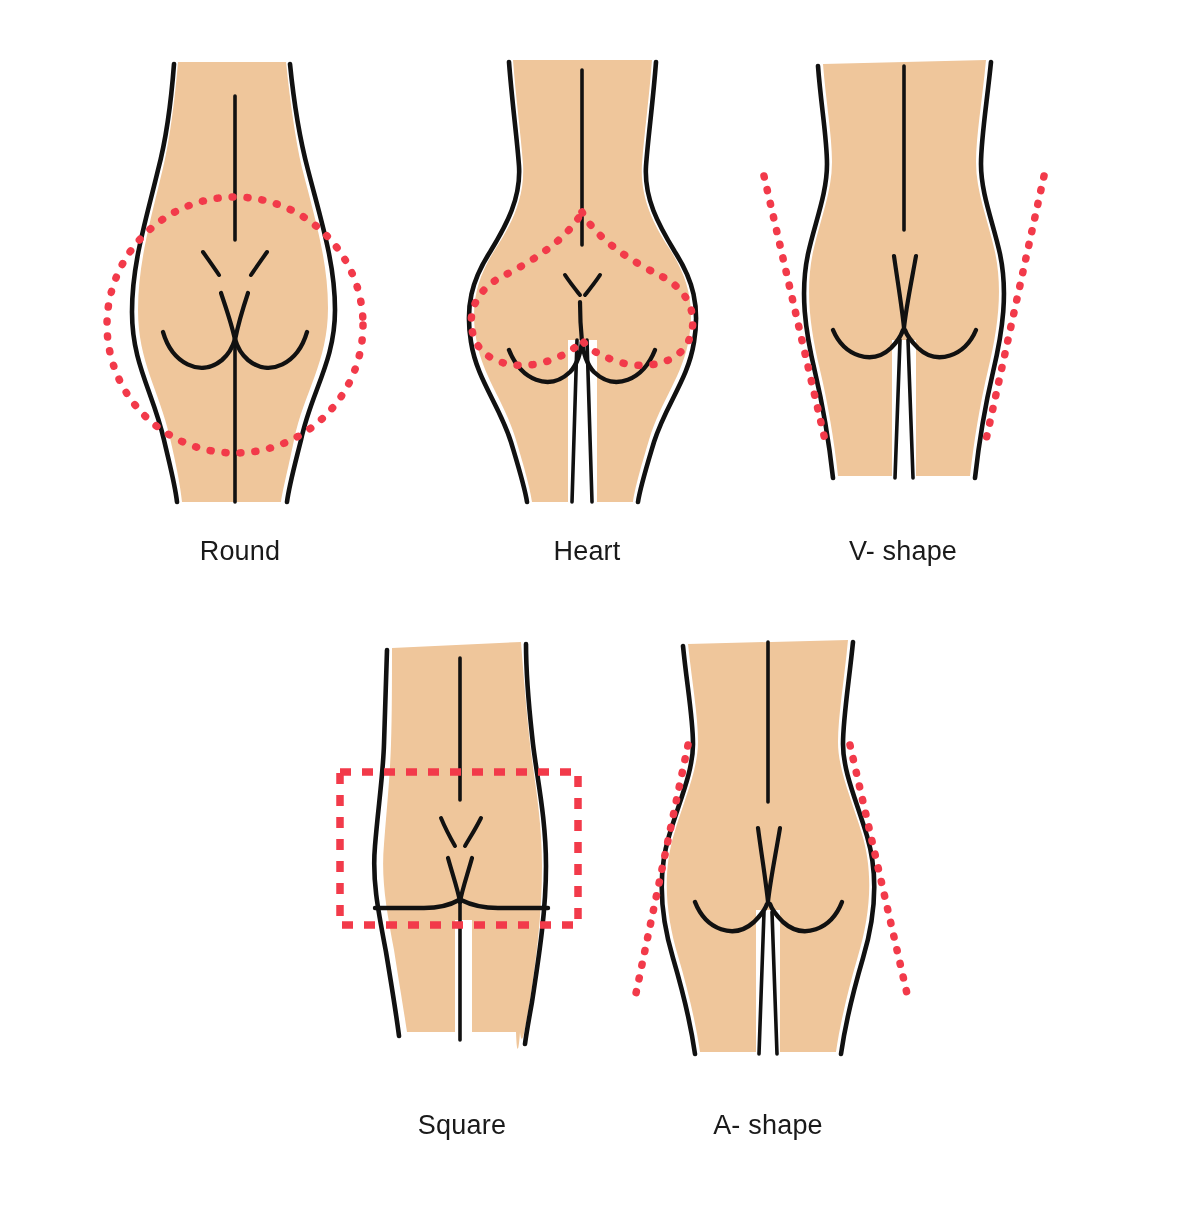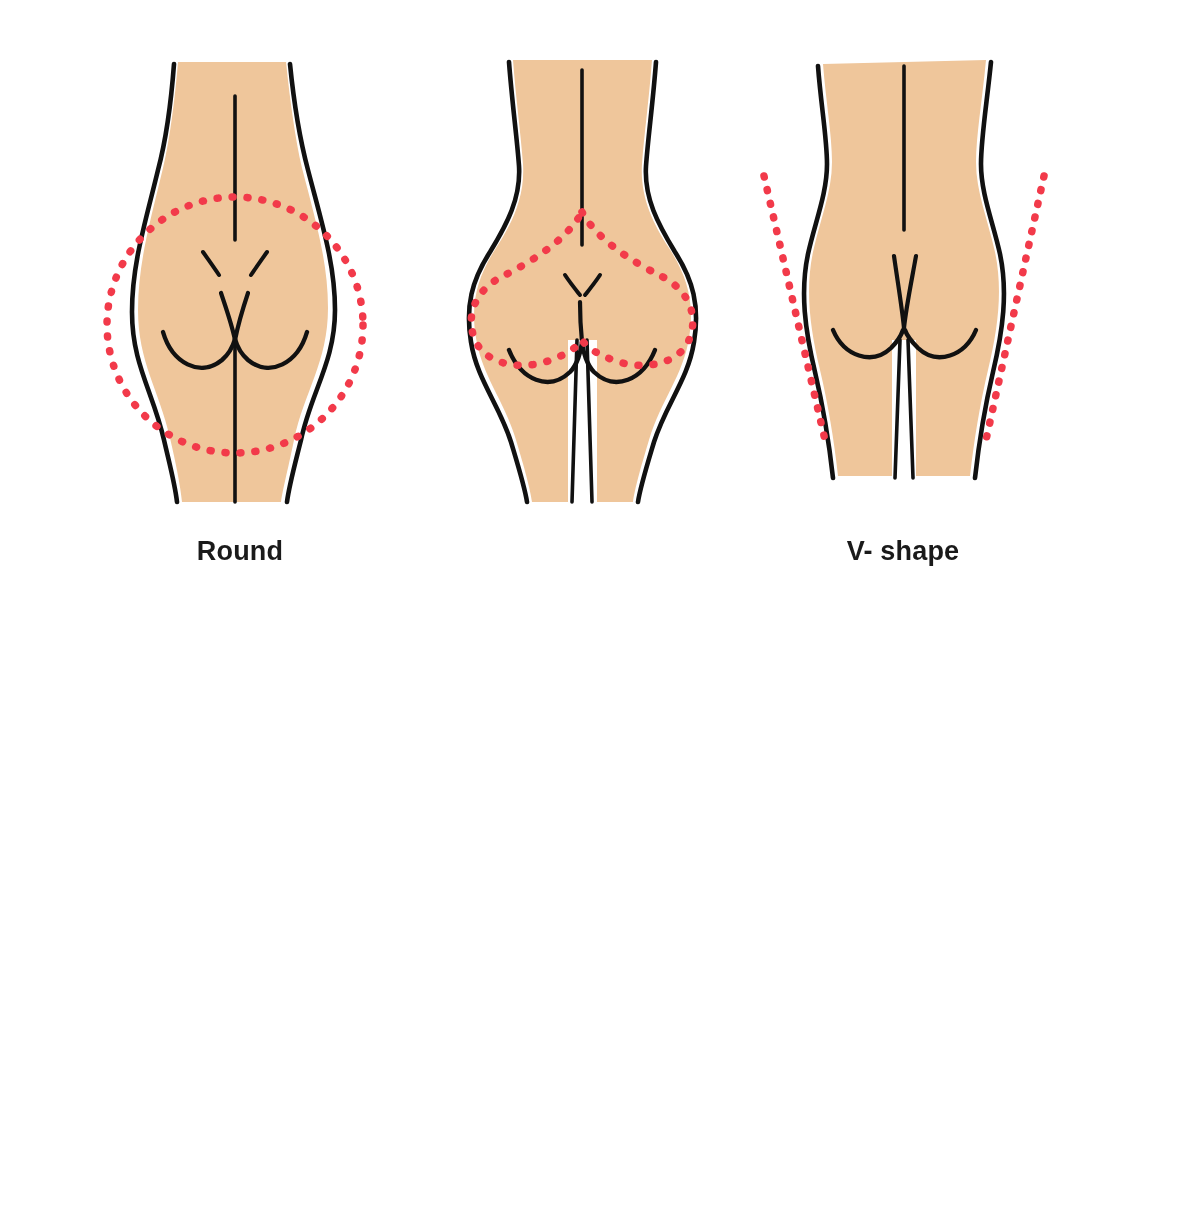--- a/index.html
+++ b/index.html
@@ -25,21 +25,21 @@
   }
   .figure-svg {
     display: block;
   }
   .shape-label {
     position: absolute;
     width: 100%;
     text-align: center;
     font-family: "Liberation Sans", sans-serif;
     font-size: 27px;
-    font-weight: 700;
+    font-weight: 400;
     color: #1a1a1a;
     letter-spacing: 0.2px;
     white-space: pre;
   }
   
   #cell-round  { left: 90px;  top: 40px;  width: 300px; height: 540px; }
   #cell-heart  { left: 437px; top: 40px;  width: 300px; height: 540px; }
   #cell-vshape { left: 748px; top: 40px;  width: 310px; height: 540px; }
   
   #cell-square { left: 312px; top: 620px; width: 300px; height: 530px; }
@@ -138,20 +138,21 @@
       <path fill="none" stroke="#F23A4A" stroke-width="7.5" stroke-linecap="round" stroke-dasharray="1 14" d="M145,172
                C160,200 196,222 224,236
                C252,250 262,276 252,300
                C242,324 208,330 182,322
                C163,316 150,308 145,300
                C140,308 127,316 108,322
                C82,330 48,324 38,300
                C28,276 38,250 66,236
                C94,222 130,200 145,172 Z"></path>
     </svg>
+    <div class="shape-label">Heart</div>
   </div>
 
   <div class="figure-cell" id="cell-vshape">
     <svg class="figure-svg" width="310" height="490" viewBox="0 0 310 490">
       <path fill="#EFC69B" stroke="none" d="M75,24 L238,20
                C234,62 228,96 228,122
                C228,152 240,180 247,212
                C255,250 250,288 240,330
                C232,364 226,400 222,436
                L168,436 L168,300 L144,300 L144,436 L90,436
@@ -176,15 +177,88 @@
       <path fill="none" stroke="#111111" stroke-width="4.2" stroke-linecap="round" d="M168,216 C163,244 158,268 156,288"></path>
       <path fill="none" stroke="#111111" stroke-width="4.4" stroke-linecap="round" d="M85,290 C96,316 124,326 143,308 C149,302 153,296 155,290"></path>
       <path fill="none" stroke="#111111" stroke-width="4.4" stroke-linecap="round" d="M228,290 C217,316 189,326 170,308 C164,302 159,296 157,290"></path>
 
       <path fill="none" stroke="#F23A4A" stroke-width="7.5" stroke-linecap="round" stroke-dasharray="1 13" d="M16,136 L77,400"></path>
       <path fill="none" stroke="#F23A4A" stroke-width="7.5" stroke-linecap="round" stroke-dasharray="1 13" d="M296,136 L238,400"></path>
     </svg>
     <div class="shape-label">V- shape</div>
   </div>
 
-
+  <div class="figure-cell" id="cell-square">
+    <svg class="figure-svg" width="300" height="480" viewBox="0 0 300 480">
+      <path fill="#EFC69B" stroke="none" d="M80,28 L209,22
+               C212,62 215,96 218,124
+               C222,158 230,198 230,246
+               C230,294 224,342 218,380
+               C213,410 210,430 208,412
+               L208,412 L208,412
+               C207,428 205,440 204,412
+               L204,412
+               L204,412 L160,412 L160,300 L143,300 L143,412 L95,412
+               C92,392 87,362 82,330
+               C74,288 69,258 72,224
+               C75,186 78,156 79,124
+               C80,96 80,62 80,28 Z"></path>
+      <path fill="none" stroke="#111111" stroke-width="4.6" stroke-linecap="round" d="M75,30
+               C74,66 73,96 72,124
+               C71,156 66,188 63,226
+               C60,260 66,290 74,332
+               C79,362 84,392 87,416"></path>
+      <path fill="none" stroke="#111111" stroke-width="4.6" stroke-linecap="round" d="M214,24
+               C214,64 218,96 221,124
+               C225,158 234,198 234,246
+               C234,294 226,342 220,382
+               C216,404 214,416 213,424"></path>
+      <path fill="none" stroke="#111111" stroke-width="3.6" stroke-linecap="round" d="M148,38 L148,180"></path>
+      <path fill="none" stroke="#111111" stroke-width="3.6" stroke-linecap="round" d="M148,280 L148,420"></path>
+      <path fill="none" stroke="#111111" stroke-width="4" stroke-linecap="round" d="M129,198 C134,210 139,219 143,226"></path>
+      <path fill="none" stroke="#111111" stroke-width="4" stroke-linecap="round" d="M169,198 C163,210 157,219 153,226"></path>
+      <path fill="none" stroke="#111111" stroke-width="4.2" stroke-linecap="round" d="M136,238 C141,256 146,270 148,282"></path>
+      <path fill="none" stroke="#111111" stroke-width="4.2" stroke-linecap="round" d="M160,238 C155,256 150,270 148,282"></path>
+      <path fill="none" stroke="#111111" stroke-width="4.4" stroke-linecap="round" d="M63,288 L112,288 C128,288 140,284 147,280"></path>
+      <path fill="none" stroke="#111111" stroke-width="4.4" stroke-linecap="round" d="M236,288 L186,288 C170,288 157,284 149,280"></path>
+
+      <rect x="28" y="152" width="238" height="153" fill="none" stroke="#F23A4A" stroke-width="7.5" stroke-linecap="butt" stroke-dasharray="11 11"></rect>
+    </svg>
+    <div class="shape-label">Square</div>
+  </div>
+
+  <div class="figure-cell" id="cell-ashape">
+    <svg class="figure-svg" width="320" height="480" viewBox="0 0 320 480">
+      <path fill="#EFC69B" stroke="none" d="M80,24 L240,20
+               C236,62 230,96 230,122
+               C230,150 244,180 254,214
+               C266,254 262,296 250,336
+               C240,370 232,404 228,432
+               L172,432 L172,290 L148,290 L148,432 L92,432
+               C88,404 80,370 70,336
+               C58,296 54,254 66,214
+               C76,180 90,150 90,122
+               C90,96 84,62 80,24 Z"></path>
+      <path fill="none" stroke="#111111" stroke-width="4.6" stroke-linecap="round" d="M75,26
+               C79,66 85,98 85,124
+               C85,152 71,182 61,216
+               C49,256 53,298 65,338
+               C75,372 83,406 87,434"></path>
+      <path fill="none" stroke="#111111" stroke-width="4.6" stroke-linecap="round" d="M245,22
+               C241,62 235,98 235,124
+               C235,152 249,182 259,216
+               C271,256 267,298 255,338
+               C245,372 237,406 233,434"></path>
+      <path fill="none" stroke="#111111" stroke-width="3.6" stroke-linecap="round" d="M160,22 L160,182"></path>
+      <path fill="none" stroke="#111111" stroke-width="3.6" stroke-linecap="round" d="M156,292 L151,434"></path>
+      <path fill="none" stroke="#111111" stroke-width="3.6" stroke-linecap="round" d="M164,292 L169,434"></path>
+      <path fill="none" stroke="#111111" stroke-width="4.2" stroke-linecap="round" d="M150,208 C154,238 158,262 160,282"></path>
+      <path fill="none" stroke="#111111" stroke-width="4.2" stroke-linecap="round" d="M172,208 C167,238 162,262 160,282"></path>
+      <path fill="none" stroke="#111111" stroke-width="4.4" stroke-linecap="round" d="M87,282 C98,310 126,320 146,302 C152,296 157,290 159,284"></path>
+      <path fill="none" stroke="#111111" stroke-width="4.4" stroke-linecap="round" d="M234,282 C223,310 195,320 175,302 C169,296 164,290 162,284"></path>
+
+      <path fill="none" stroke="#F23A4A" stroke-width="7.5" stroke-linecap="round" stroke-dasharray="1 13" d="M80,125 L27,378"></path>
+      <path fill="none" stroke="#F23A4A" stroke-width="7.5" stroke-linecap="round" stroke-dasharray="1 13" d="M242,125 L300,378"></path>
+    </svg>
+    <div class="shape-label">A- shape</div>
+  </div>
 
 </div>
 
 </body></html>

